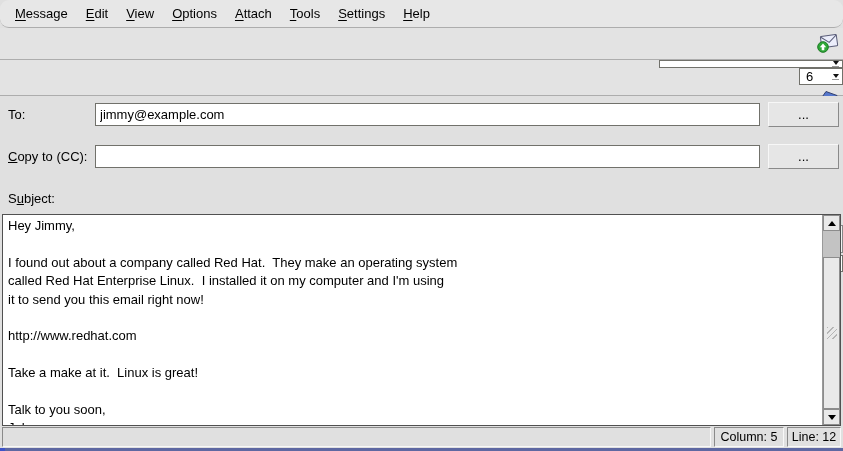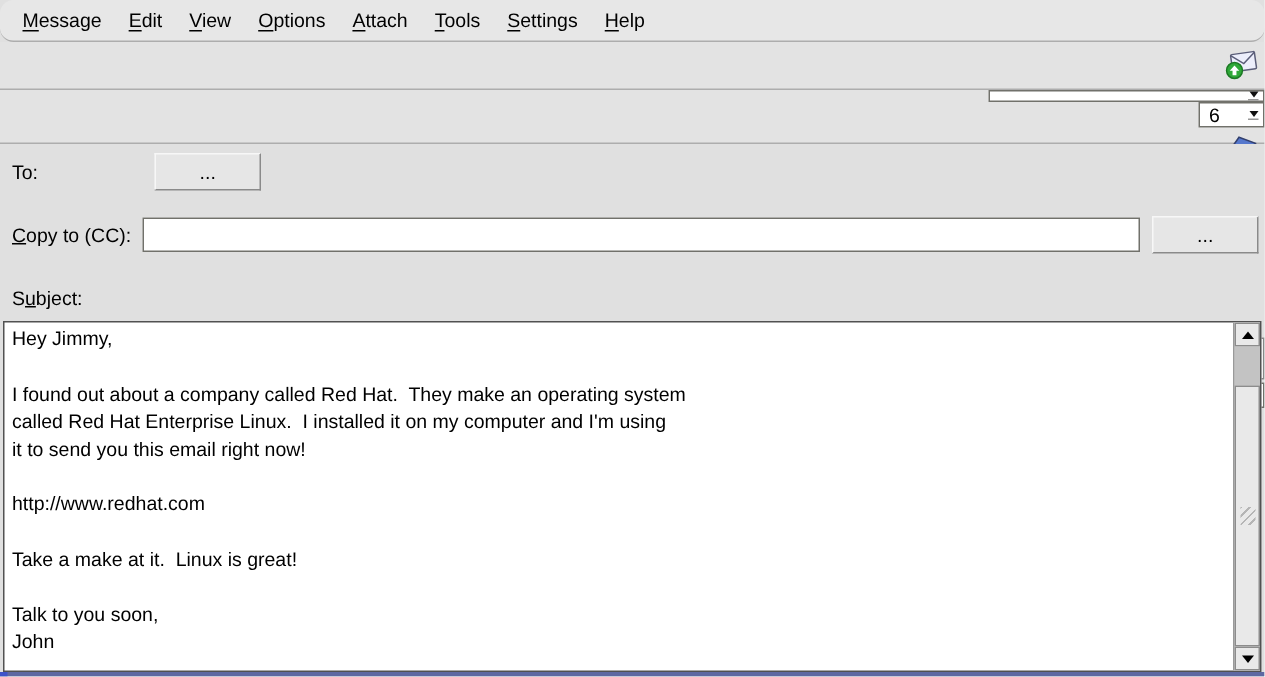--- a/index.html
+++ b/index.html
@@ -294,20 +294,21 @@
       </svg>
     </span>
   </div>
 
   <div class="form-area">
 
 
     <div class="form-row">
       <span class="form-label">To:</span>
       <div class="form-field-wrap">
+        <input class="text-input" type="text" value="jimmy@example.com" style="">
         <span class="dots-btn">...</span>
       </div>
     </div>
 
     <div class="form-row">
       <span class="form-label"><u>C</u>opy to (CC):</span>
       <div class="form-field-wrap">
         <input class="text-input" type="text" value="" style="">
         <span class="dots-btn">...</span>
       </div>
@@ -336,15 +337,20 @@
         <i class="sb-up-arr"></i>
       </span>
       <span class="sb-gap"></span>
       <span class="sb-thumb"></span>
       <span class="sb-btn">
         <i class="sb-down-arr"></i>
       </span>
     </div>
   </div>
 
+  <div class="statusbar">
+    <span class="status-panel status-left"></span>
+    <span class="status-panel status-col">Column: 5</span>
+    <span class="status-panel status-line">Line: 12</span>
+  </div>
 
   <div class="bottom-strip"></div>
 </div>
 
 </body></html>

